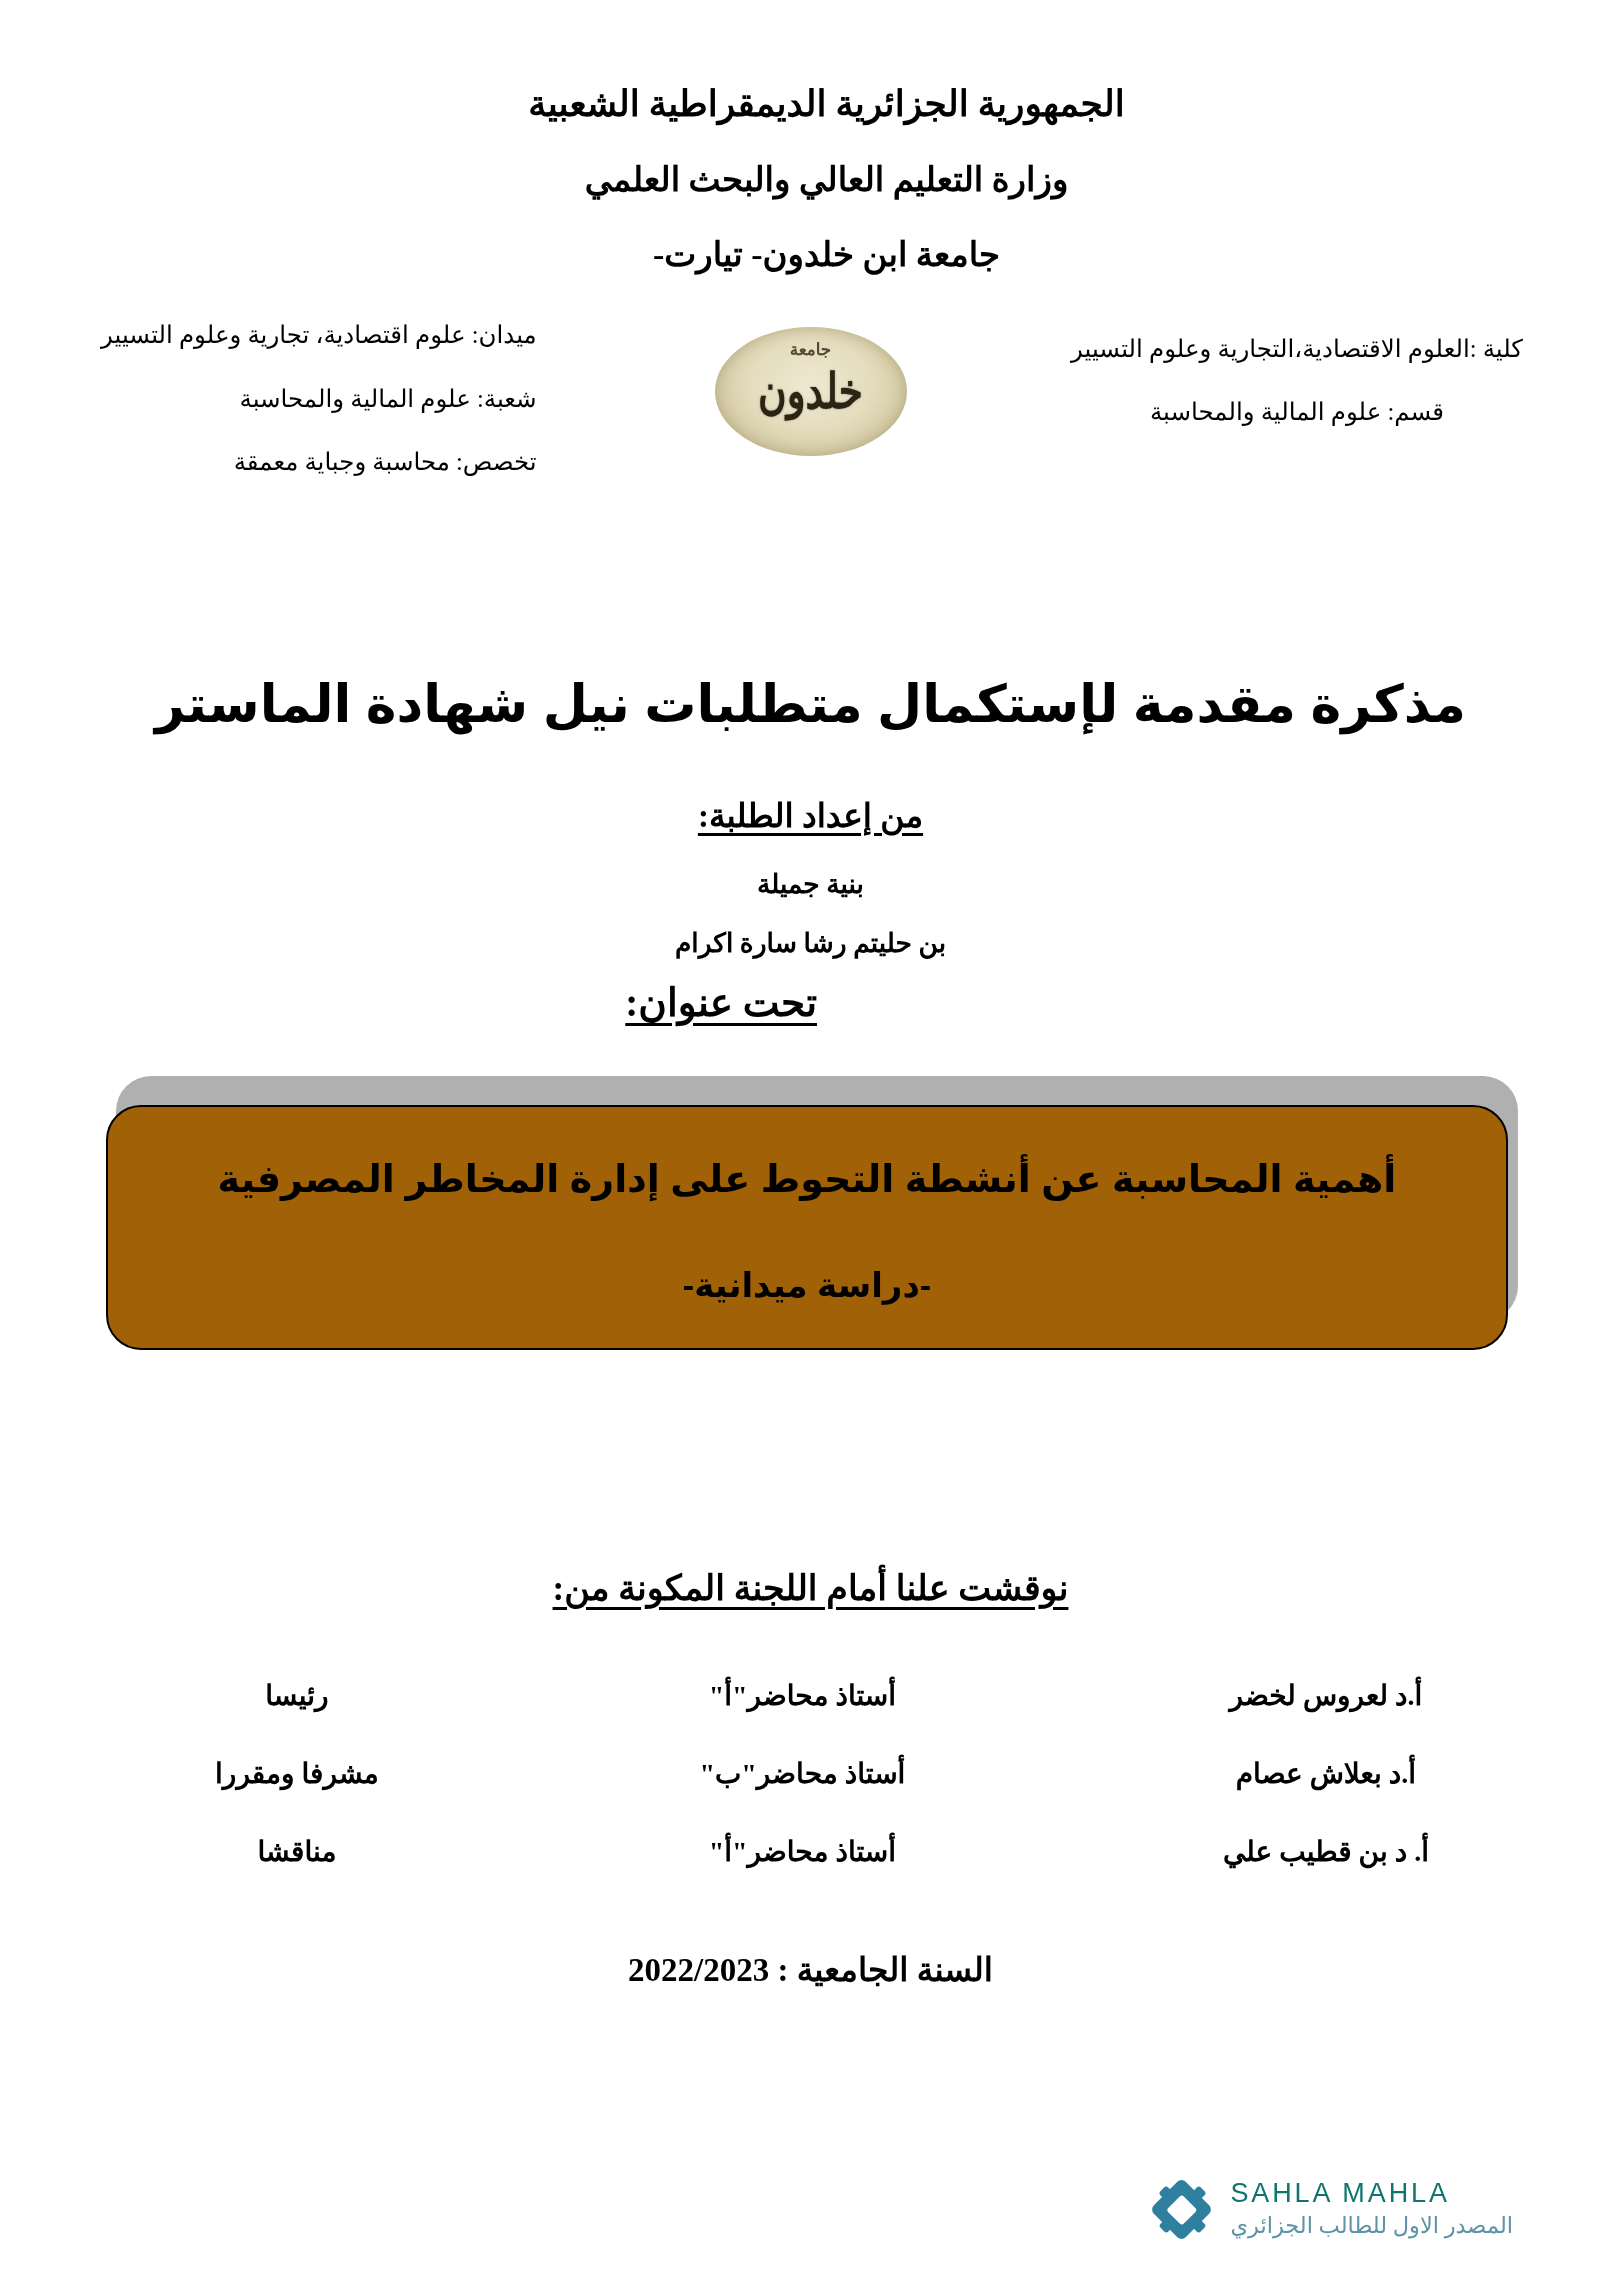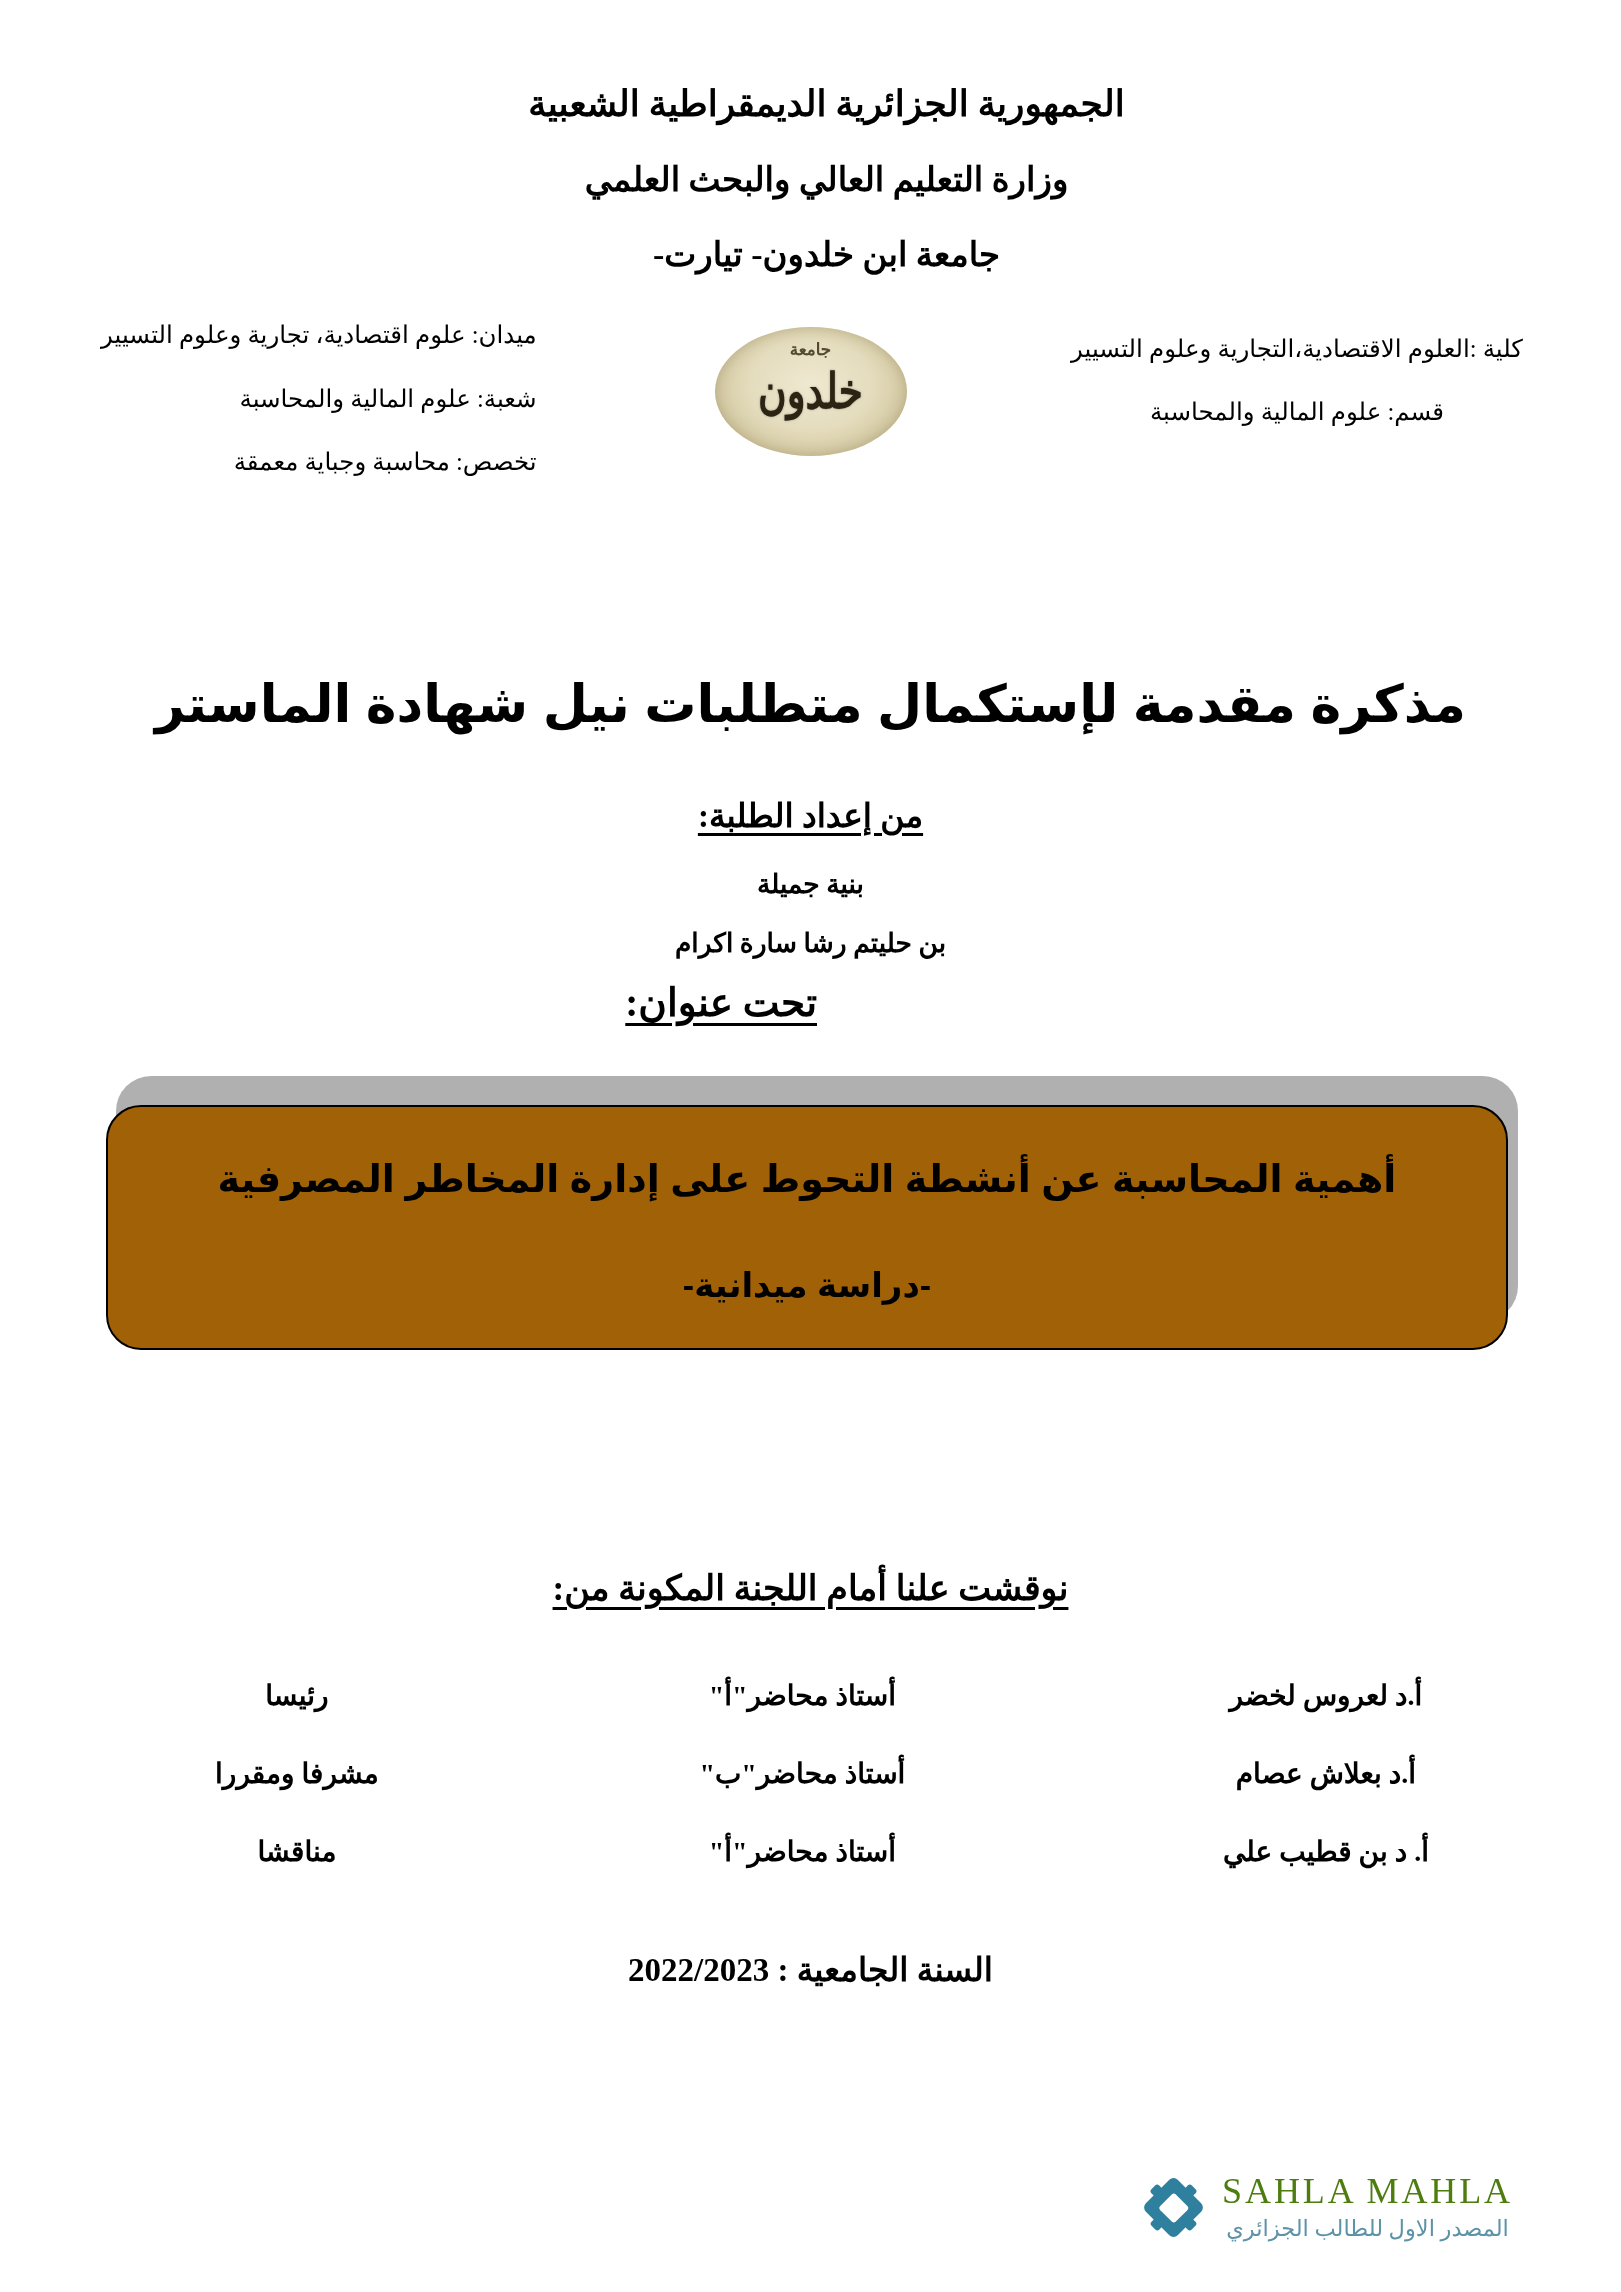--- a/index.html
+++ b/index.html
@@ -307,24 +307,24 @@
   .footer-mark .bar-a,
   .footer-mark .bar-b {
     position: absolute;
     background: #2f7f9e;
     border-radius: 2.9px;
   }
   .footer-mark .bar-a { width: 57px; height: 10.8px; top: 26.5px; left: 3.9px; transform: rotate(45deg); }
   .footer-mark .bar-b { width: 57px; height: 10.8px; top: 26.5px; left: 3.9px; transform: rotate(-45deg); }
   .footer-text { text-align: left; }
   .footer-brand {
-    font-family: Liberation Serif, serif;
-    font-size: 36px;
+    font-family: Liberation Sans, sans-serif;
+    font-size: 27px;
     letter-spacing: 2.9px;
-    color: #4d7c0f;
+    color: #0f766e;
     line-height: 1.0;
     direction: ltr;
   }
   .footer-tagline {
     font-family: "Liberation Serif", "DejaVu Serif", serif;
     font-size: 22.5px;
     color: #5d93a6;
     direction: rtl;
     text-align: center;
     margin-top: 5.9px;

